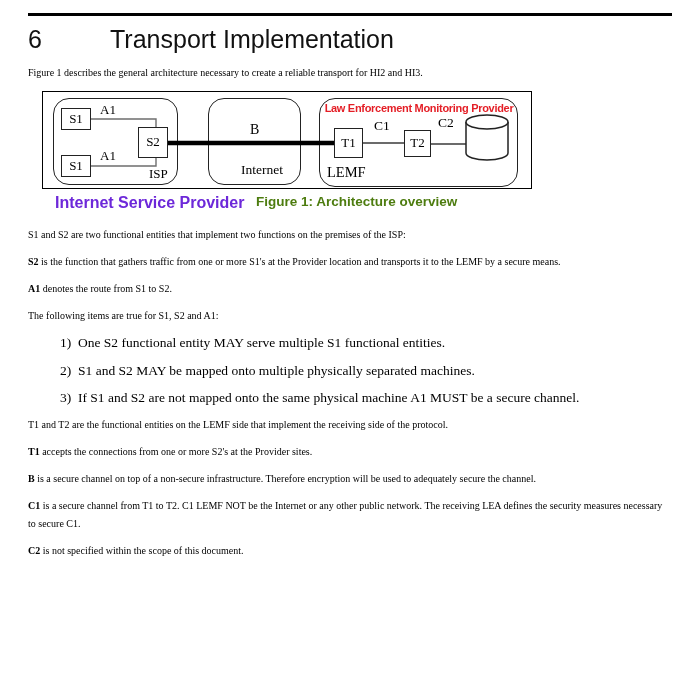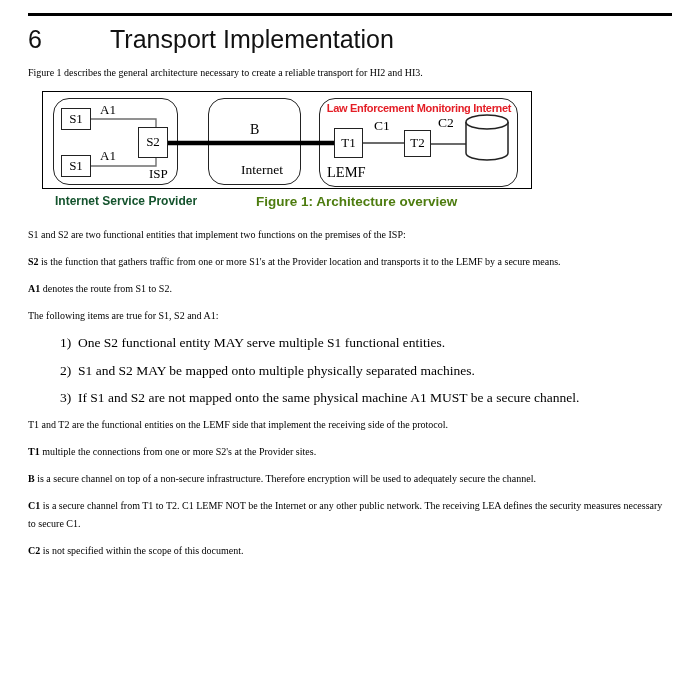--- a/index.html
+++ b/index.html
@@ -50,21 +50,21 @@
     left:278px; top:9px; width:196px; text-align:center;
     font-family:"Liberation Sans", sans-serif; font-weight:bold;
     font-size:11px; letter-spacing:-0.3px; color:#e41e26; white-space:nowrap;
   }
   .c1-label  { left:331px; top:26px; font-size:13.5px; }
   .c2-label  { left:395px; top:23px; font-size:13.5px; }
   .lemf-label{ left:284px; top:73px; font-size:14.5px; }
   .caption-row { position:absolute; left:0; top:103px; width:644px; }
   .isp-caption {
     position:absolute; left:27px; font-family:"Liberation Sans", sans-serif;
-    font-weight:bold; font-size:12px; color:#14532d; white-space:nowrap;
+    font-weight:bold; font-size:16px; color:#6d28d9; white-space:nowrap;
   }
   .fig-caption {
     position:absolute; left:228px; font-family:"Liberation Sans", sans-serif;
     font-weight:bold; font-size:13.5px; color:#4d7c0f; white-space:nowrap;
   }
 
   
   .num-list { margin:9.5px 0 9.5px 32px; font-size:13.5px; line-height:17.6px; }
   .num-item { display:flex; margin-bottom:9.5px; }
   .num-item:last-child { margin-bottom:0; }
@@ -106,21 +106,21 @@
         <div class="node s1-bottom">S1</div>
         <div class="node s2">S2</div>
         <div class="node t1">T1</div>
         <div class="node t2">T2</div>
 
         <span class="dlabel a1-top">A1</span>
         <span class="dlabel a1-bottom">A1</span>
         <span class="dlabel isp-label">ISP</span>
         <span class="dlabel b-label">B</span>
         <span class="dlabel internet-label">Internet</span>
-        <span class="dlabel lemf-title">Law Enforcement Monitoring Internet</span>
+        <span class="dlabel lemf-title">Law Enforcement Monitoring Provider</span>
         <span class="dlabel c1-label">C1</span>
         <span class="dlabel c2-label">C2</span>
         <span class="dlabel lemf-label">LEMF</span>
       </div>
 
       <div class="caption-row">
         <span class="isp-caption">Internet Service Provider</span>
         <span class="fig-caption">Figure 1: Architecture overview</span>
       </div>
     </div>
@@ -144,21 +144,21 @@
         <span>S1 and S2 MAY be mapped onto multiple physically separated machines.</span>
       </div>
       <div class="num-item">
         <span class="num">3)</span>
         <span>If S1 and S2 are not mapped onto the same physical machine A1 MUST be a secure channel.</span>
       </div>
     </div>
 
     <p class="body-text"><b class="lead"></b><span>T1 and T2 are the functional entities on the LEMF side that implement the receiving side of the protocol.</span></p>
 
-    <p class="body-text"><b class="lead">T1</b><span> multiple the connections from one or more S2's at the Provider sites.</span></p>
+    <p class="body-text"><b class="lead">T1</b><span> accepts the connections from one or more S2's at the Provider sites.</span></p>
 
 
     <p class="body-text"><b class="lead">B</b><span> is a secure channel on top of a non-secure infrastructure. Therefore encryption will be used to adequately secure the channel.</span></p>
 
     <p class="body-text"><b class="lead">C1</b><span> is a secure channel from T1 to T2. C1 LEMF NOT be the Internet or any other public network. The receiving LEA defines the security measures necessary to secure C1.</span></p>
 
     <p class="body-text"><b class="lead">C2</b><span> is not specified within the scope of this document.</span></p>
   </div>
 </div>
 

